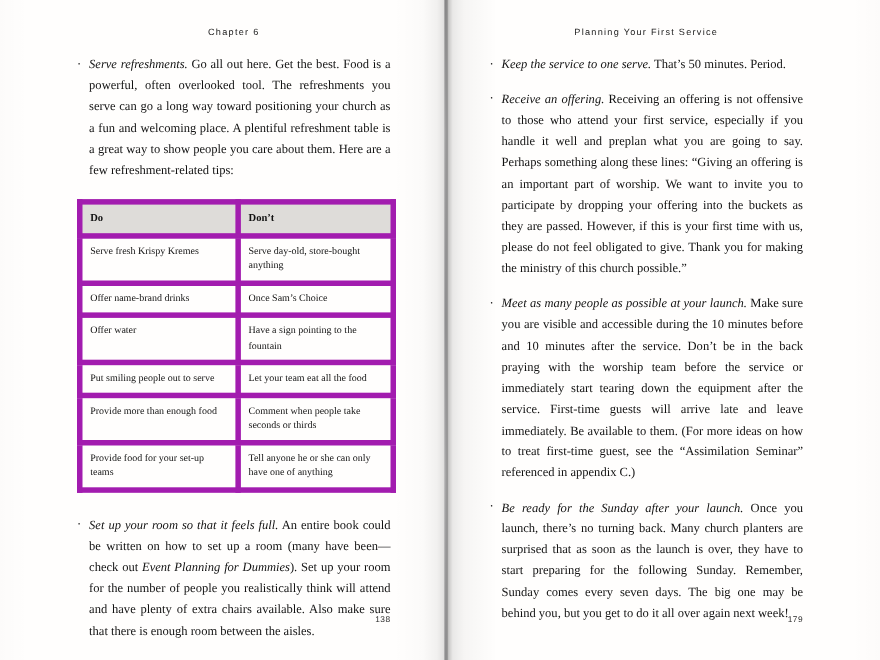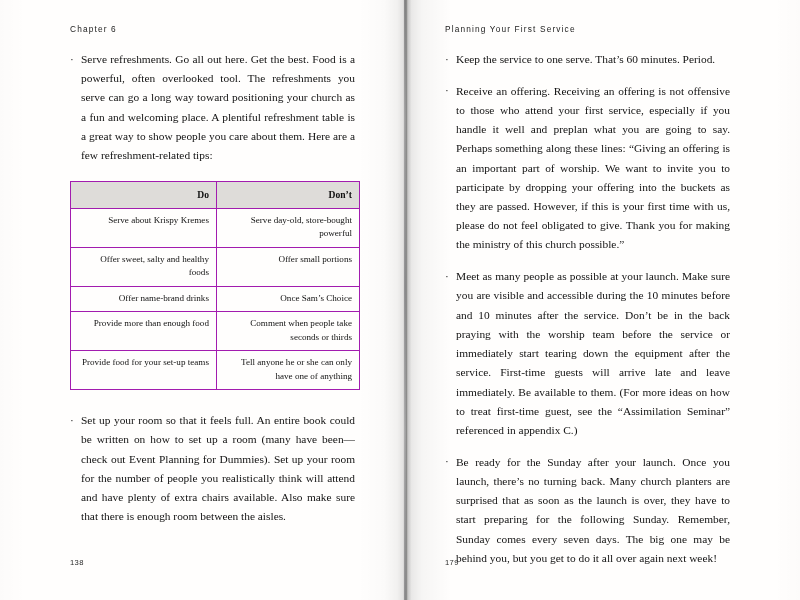--- a/index.html
+++ b/index.html
@@ -32,21 +32,21 @@
   }
 
   .page-left  { padding: 0 45px 0 70px; }
   .page-right { padding: 0 70px 16px 45px; }
 
   
   .running-head {
     font-family: "Liberation Sans", sans-serif;
     font-size: 8.3px;
     letter-spacing: 1.15px;
-    text-align: left;
+    text-align: center;
     color: #1b1b1b;
     padding-top: 24px;
     font-weight: 400;
     white-space: nowrap;
   }
 
   
   .bullet-list {
     margin: 0;
     padding: 0;
@@ -65,41 +65,42 @@
   }
   .bullet-item .dot {
     position: absolute;
     left: 0;
     top: -0.5px;
     font-size: 11.4px;
     line-height: 1.685;
     color: #121212;
   }
   .bullet-item i, .bullet-item .ital {
+    font-style: italic;
     margin-top: 28px;
   }
 
   .first-item { margin-top: 16px; }
 
   
   .do-dont-table {
     width: 290px;
     border-collapse: collapse;
     margin: 16px 0 0 0;
     table-layout: fixed;
     font-size: 9.1px;
     line-height: 1.48;
     border: 1.4px solid #0c0c0c;
   }
   .do-dont-table th,
   .do-dont-table td {
-    border: 1px solid #a21caf;
+    border: 5px solid #a21caf;
     padding: 5px 7px 6px 7px;
     vertical-align: top;
-    text-align: right;
+    text-align: left;
     color: #121212;
   }
   .do-dont-table thead th {
     background: #dedcd9;
     font-weight: bold;
     font-size: 9.6px;
     padding-top: 5.5px;
     padding-bottom: 6px;
   }
   .do-dont-table col.c1 { width: 50.5%; }
@@ -108,21 +109,21 @@
   .after-table { margin-top: 21px; }
 
   
   .folio {
     position: absolute;
     bottom: 33px;
     font-family: "Liberation Sans", sans-serif;
     font-size: 7.6px;
     letter-spacing: 0.4px;
     color: #2a2a2a;
-    text-align: left;
+    text-align: right;
   }
   .folio-left  { left: 70px;  right: 45px; }
   .folio-right { left: 45px;  right: 70px; }
 
   
   #gutter {
     position: absolute;
     top: 0;
     left: 358px;
     width: 94px;
@@ -184,32 +185,36 @@
           <col class="c2">
         </colgroup>
       <thead>
         <tr>
           <th>Do</th>
           <th>Don’t</th>
         </tr>
       </thead>
       <tbody>
         <tr>
-          <td>Serve about Krispy Kremes</td>
-          <td>Serve day-old, store-bought powerful</td>
-        </tr>
-        <tr>
-          <td>Offer sweet, salty and healthy foods</td>
-          <td>Offer small portions</td>
+          <td>Serve fresh Krispy Kremes</td>
+          <td>Serve day-old, store-bought anything</td>
         </tr>
         <tr>
           <td>Offer name-brand drinks</td>
           <td>Once Sam’s Choice</td>
         </tr>
         <tr>
+          <td>Offer water</td>
+          <td>Have a sign pointing to the fountain</td>
+        </tr>
+        <tr>
+          <td>Put smiling people out to serve</td>
+          <td>Let your team eat all the food</td>
+        </tr>
+        <tr>
           <td>Provide more than enough food</td>
           <td>Comment when people take seconds or thirds</td>
         </tr>
         <tr>
           <td>Provide food for your set-up teams</td>
           <td>Tell anyone he or she can only have one of anything</td>
         </tr>
       </tbody>
     </table>
 
@@ -221,21 +226,21 @@
 
     <div class="folio folio-left">138</div>
   </div>
 
   <div class="page page-right">
 
     <div class="running-head">Planning Your First Service</div>
 
     <ul class="bullet-list">
       <li class="bullet-item first-item">
-        <span class="dot">·</span><span class="ital">Keep the service to one serve.</span><span> That’s 60 minutes. Period.</span>
+        <span class="dot">·</span><span class="ital">Keep the service to one serve.</span><span> That’s 50 minutes. Period.</span>
       </li>
       <li class="bullet-item">
         <span class="dot">·</span><span class="ital">Receive an offering.</span><span> Receiving an offering is not offensive to those who attend your first service, especially if you handle it well and preplan what you are going to say. Perhaps something along these lines: “Giving an offering is an important part of worship. We want to invite you to participate by dropping your offering into the buckets as they are passed. However, if this is your first time with us, please do not feel obligated to give. Thank you for making the ministry of this church possible.”</span>
       </li>
       <li class="bullet-item">
         <span class="dot">·</span><span class="ital">Meet as many people as possible at your launch.</span><span> Make sure you are visible and accessible during the 10 minutes before and 10 minutes after the service. Don’t be in the back praying with the worship team before the service or immediately start tearing down the equipment after the service. First-time guests will arrive late and leave immediately. Be available to them. (For more ideas on how to treat first-time guest, see the “Assimilation Seminar” referenced in appendix C.)</span>
       </li>
       <li class="bullet-item">
         <span class="dot">·</span><span class="ital">Be ready for the Sunday after your launch.</span><span> Once you launch, there’s no turning back. Many church planters are surprised that as soon as the launch is over, they have to start preparing for the following Sunday. Remember, Sunday comes every seven days. The big one may be behind you, but you get to do it all over again next week!</span>
       </li>

